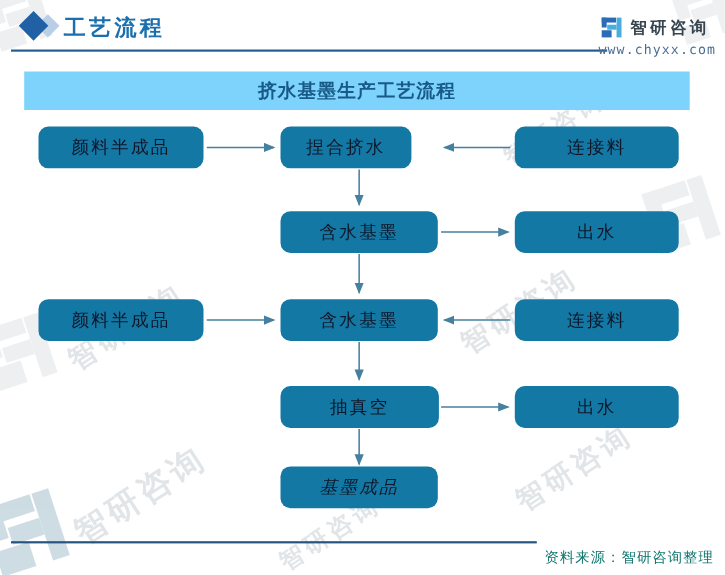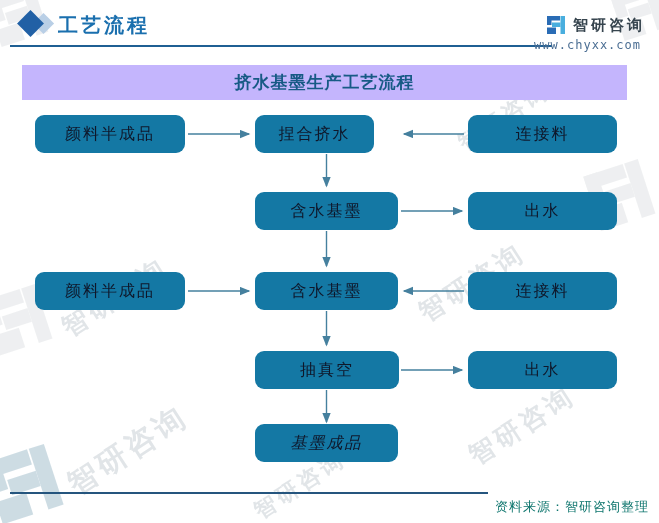--- a/index.html
+++ b/index.html
@@ -10,26 +10,26 @@
   .hdr-diamond { position:absolute; left:20px; top:10px; width:44px; height:30px; z-index:2; }
   .d-light { position:absolute; left:16px; top:6px; width:15px; height:15px; background:#b9cfe6; transform:rotate(45deg); }
   .d-dark  { position:absolute; left:1px;  top:4px; width:19px; height:19px; background:#2160a5; transform:rotate(45deg); }
   .hdr-title { position:absolute; left:58px; top:12px; font-size:20px; font-weight:bold;
                color:#1a6fae; letter-spacing:3px; z-index:2; }
   .hdr-wm { position:absolute; left:100px; top:17px; font-size:17px; font-weight:bold;
             color:#dbe6f3; letter-spacing:1px; z-index:1; white-space:nowrap; }
   .hdr-line { position:absolute; left:10px; top:45px; width:542px; height:2px; background:#1f5f93; }
   .brand { position:absolute; right:14px; top:14px; display:flex; align-items:center; gap:6px; z-index:2; }
   .brand-name { font-size:15px; font-weight:600; color:#37454f; letter-spacing:3px; }
-  .brand-url { position:absolute; right:18px; top:38px; font-size:12px; color:#4b6e93;
+  .brand-url { position:absolute; right:8px; top:38px; font-size:12px; color:#4b6e93;
                font-family:"DejaVu Sans Mono",monospace; letter-spacing:1px; z-index:2; }
 
   
   .title-band { position:absolute; left:22px; top:65px; width:605px; height:35px;
-                background:#c4b5fd; z-index:2; display:flex; align-items:center; justify-content:center; }
+                background:#7dd3fc; z-index:2; display:flex; align-items:center; justify-content:center; }
   .title-band span { font-size:17px; font-weight:bold; color:#175a85; letter-spacing:1px; }
 
   
   .node { position:absolute; height:38px; background:#1478a4; border-radius:9px; color:#0f172a;
           font-size:16px; display:flex; align-items:center; justify-content:center;
           letter-spacing:2px; z-index:2; }
   .n0  { left:35px;  top:115px; width:150px; }
   .n1  { left:255px; top:115px; width:119px; }
   .n2  { left:468px; top:115px; width:149px; }
   .n3  { left:255px; top:192px; width:143px; }

